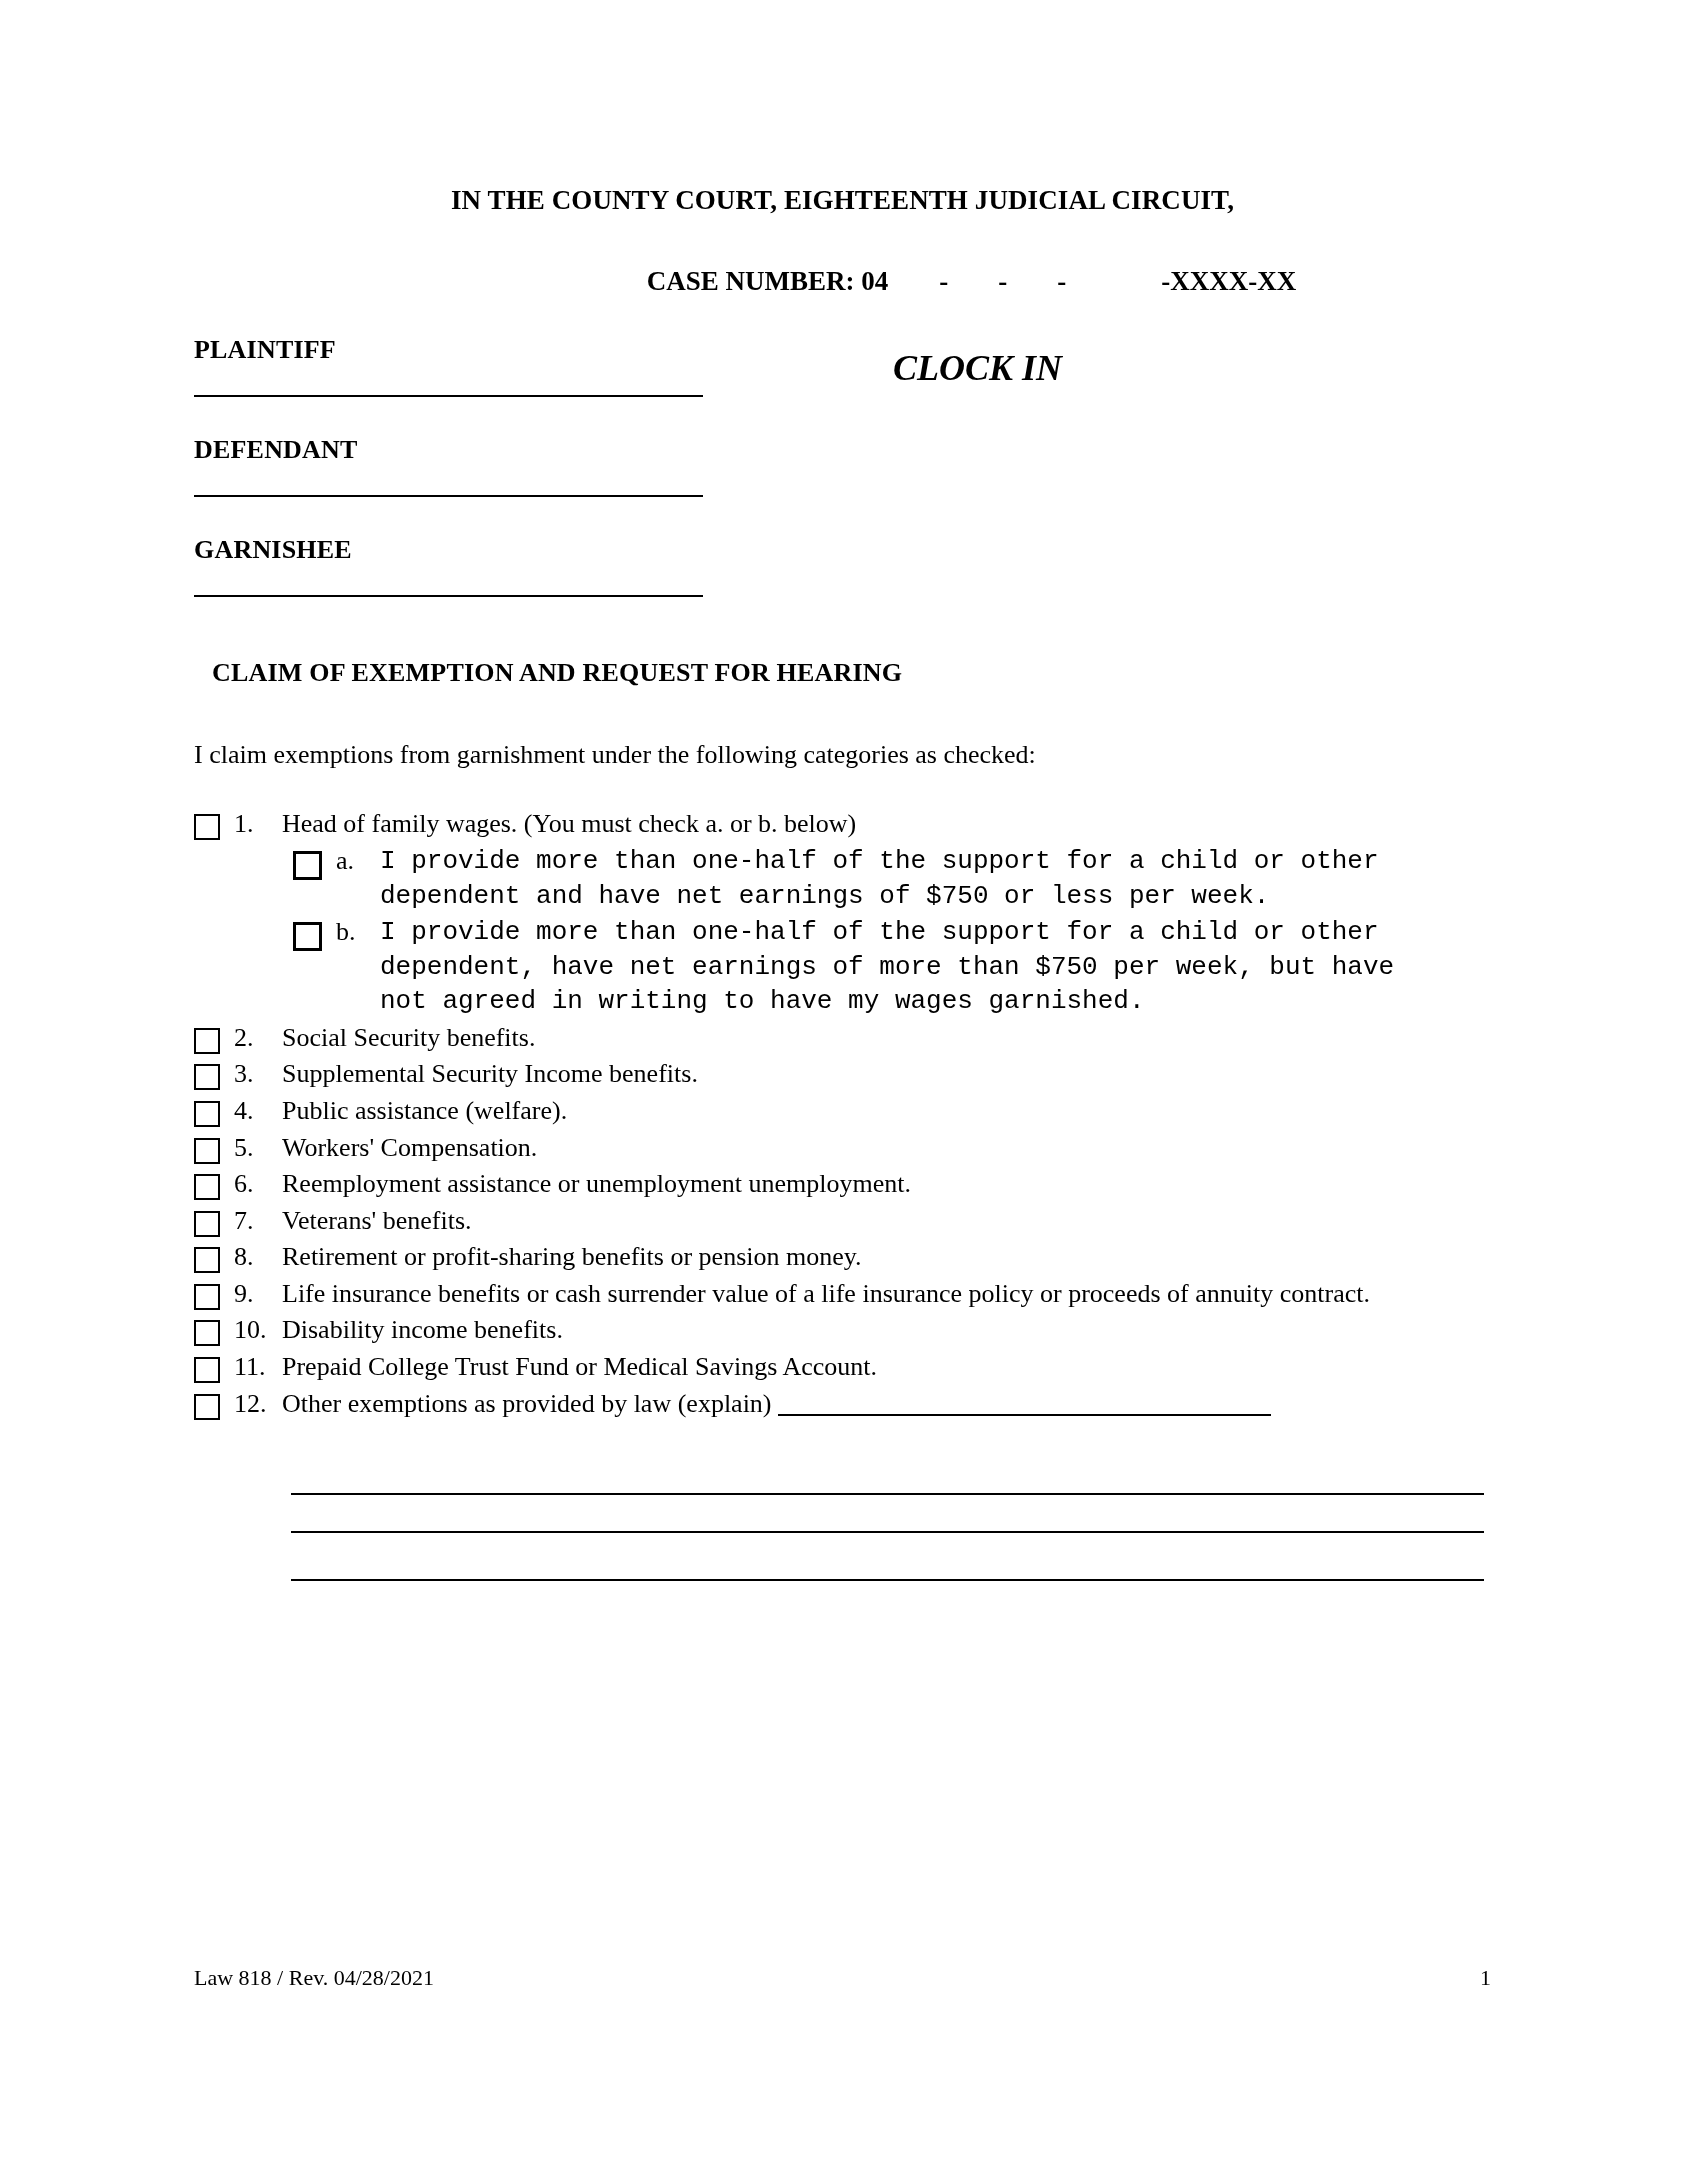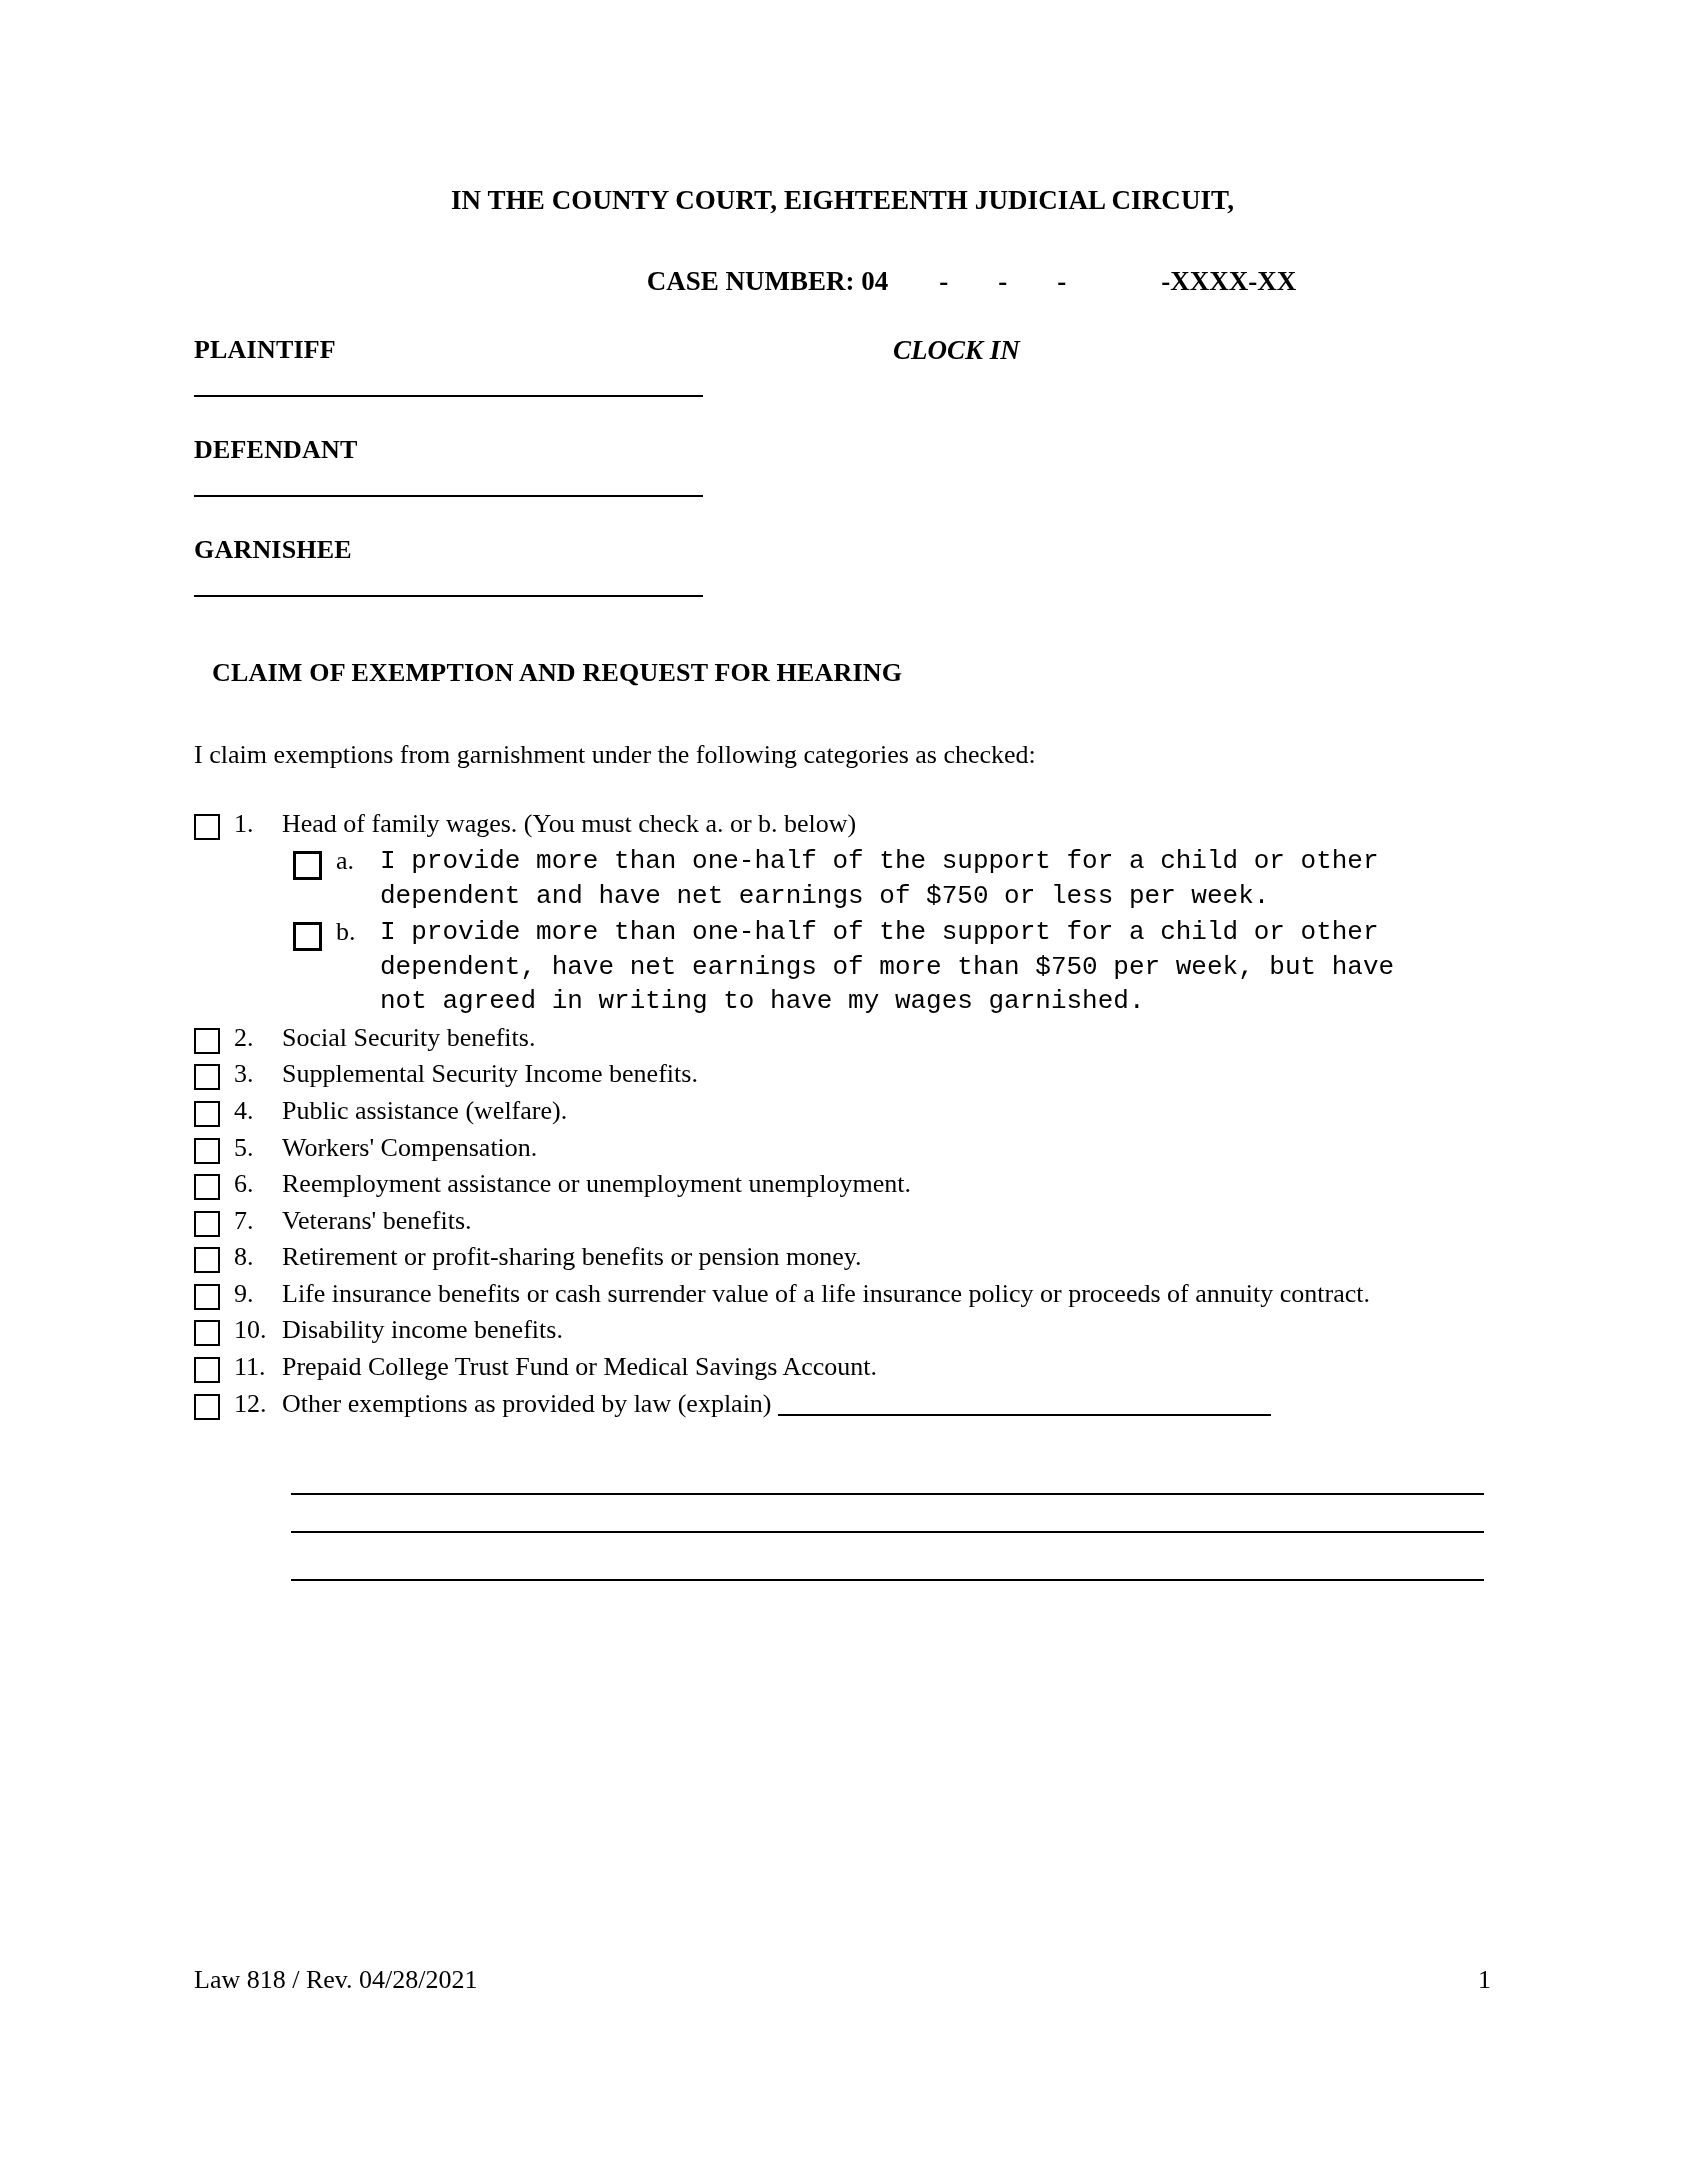--- a/index.html
+++ b/index.html
@@ -64,24 +64,24 @@
     letter-spacing: 0.2px;
   }
   .party-rule {
     border-bottom: 2px solid #000;
     width: 509px;
     height: 30px;
   }
   .clock-in {
     position: absolute;
     left: 699px;
-    top: 0;
+    top: 12px;
     font-weight: bold;
     font-style: italic;
-    font-size: 27px;
+    font-size: 36px;
   }
 
   .doc-title {
     margin-top: 61px;
     text-align: left;
     font-weight: bold;
     font-size: 26px;
     letter-spacing: 0.2px;
     padding-left: 18px;
   }
@@ -154,21 +154,21 @@
     height: 46px;
   }
 
   .footer {
     position: absolute;
     left: 194px;
     top: 1965px;
     width: 1297px;
     display: flex;
     justify-content: space-between;
-    font-size: 26px;
+    font-size: 22px;
   }
 </style>
 </head>
 <body>
 
 <div class="page">
   <div class="content">
 
     <div class="court-header">
       <span>IN THE  COUNTY   COURT, EIGHTEENTH JUDICIAL CIRCUIT,</span>

